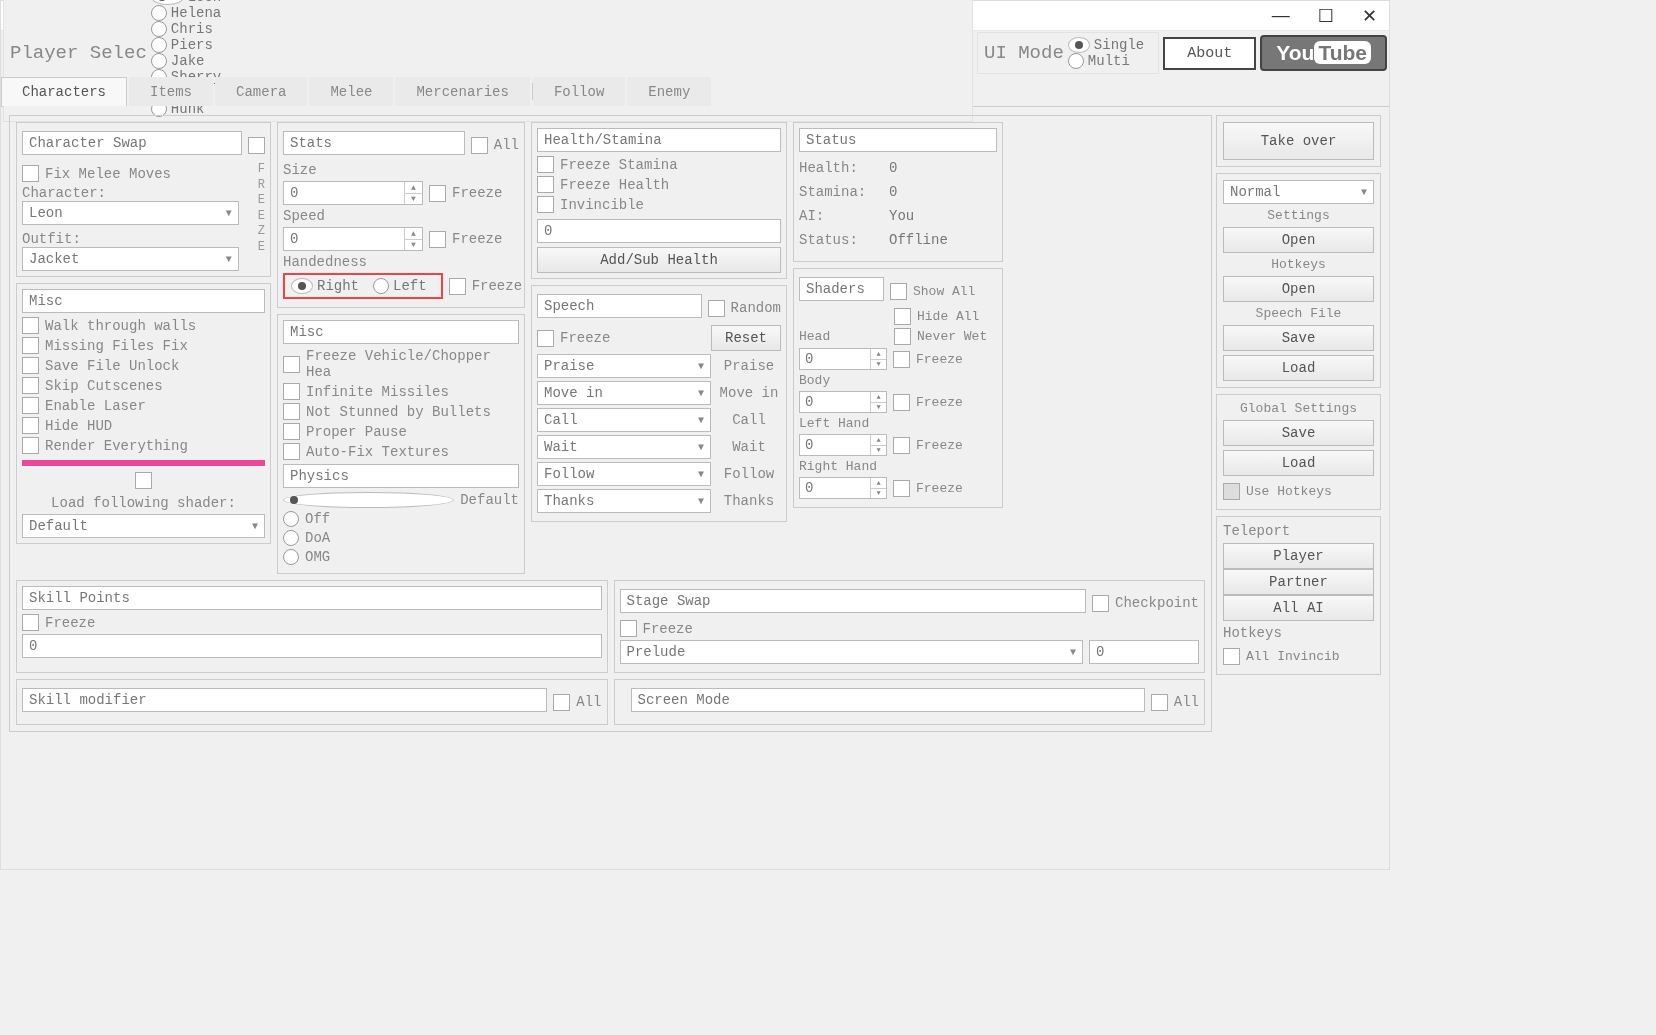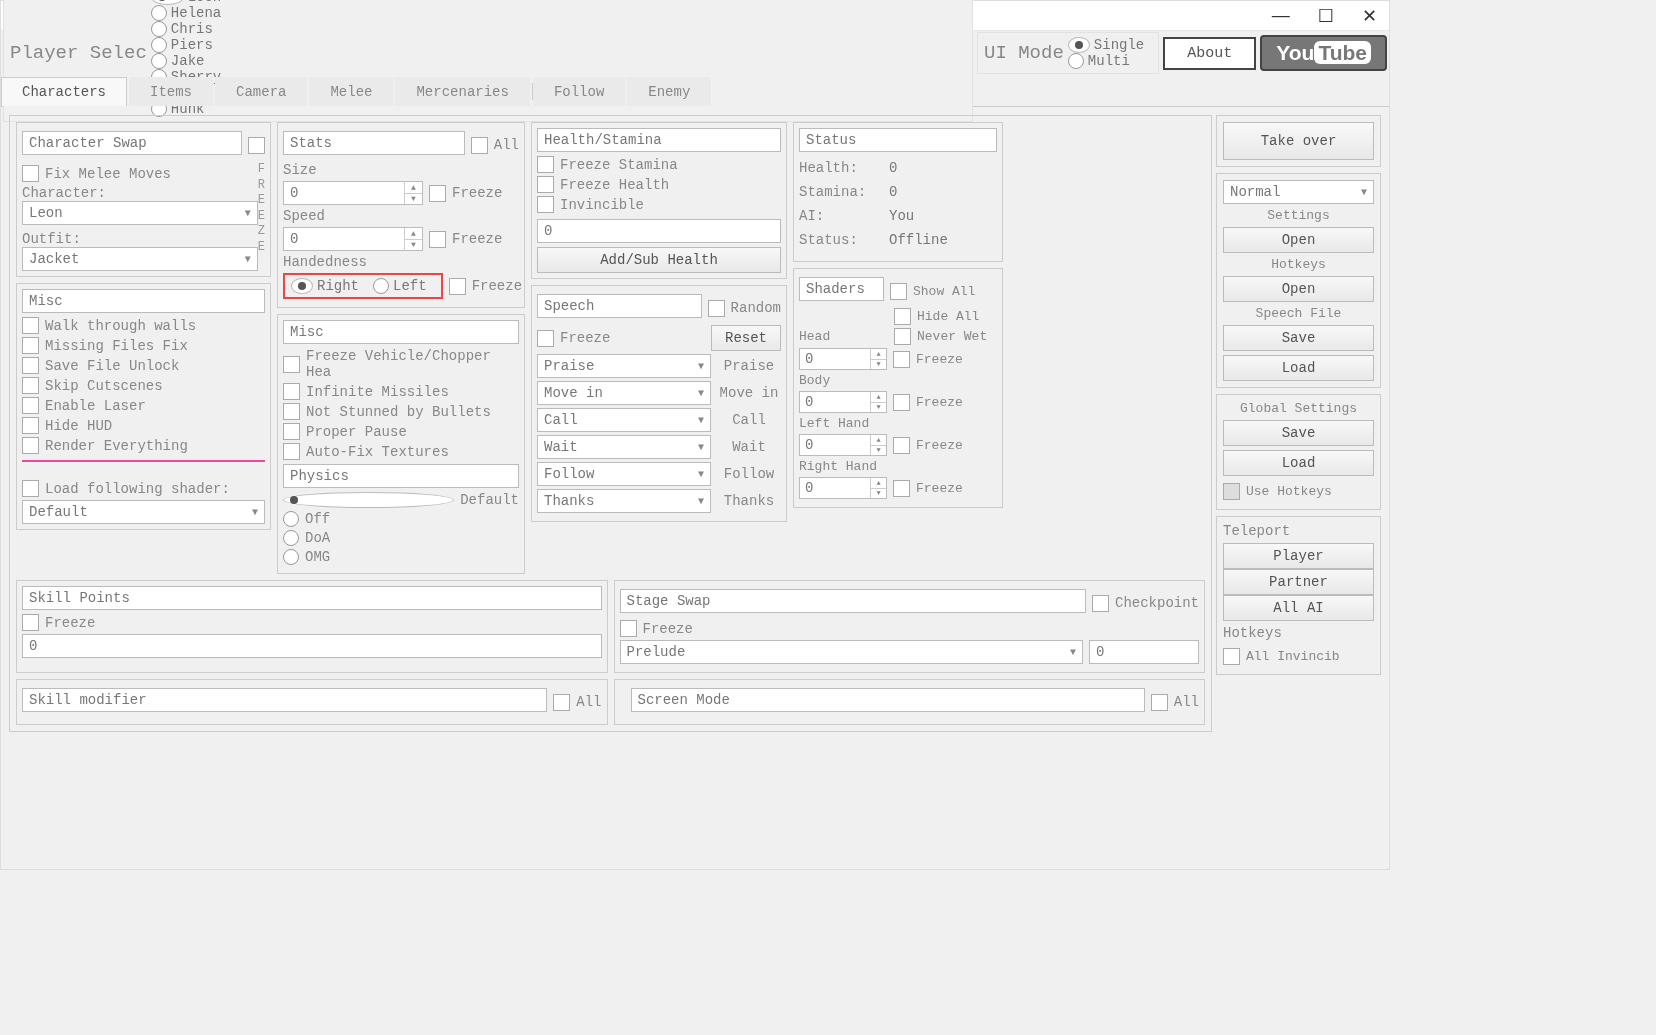--- a/index.html
+++ b/index.html
@@ -152,21 +152,21 @@
     <div class="main-cols">
       <div style="display:flex;flex-direction:column;gap:6px;flex:1;">
         <div style="display:flex;gap:6px;">
 
           <div class="col col1">
             <div class="grp">
               <div class="row">
                 <div class="grp-hdr" style="flex:1;">Character Swap</div>
                 <span class="cb"></span>
               </div>
-              <div style="display:flex;">
+              <div style="display:flex;gap:19px;">
                 <div style="flex:1;">
                   <div class="row">
                       <span class="cb"></span>
                       <span class="lab">Fix Melee Moves</span>
                     </div>
                   <div class="lab">Character:</div>
                   <div class="sel">
                       <span>Leon</span>
                       <span class="tri">▼</span>
                     </div>
@@ -212,21 +212,21 @@
                   </div>
                   <div class="row">
                     <span class="cb"></span>
                     <span class="lab">Hide HUD</span>
                   </div>
                   <div class="row">
                     <span class="cb"></span>
                     <span class="lab">Render Everything</span>
                   </div>
                 </div>
-              <div class="row" style="border-top:2px solid #ec4899;padding-top:18px;margin-top:6px;">
+              <div class="row" style="border-top:6px solid #ec4899;padding-top:6px;margin-top:6px;flex-direction:column;">
                   <span class="cb"></span>
                   <span class="lab">Load following shader:</span>
                 </div>
               <div class="sel">
                   <span>Default</span>
                   <span class="tri">▼</span>
                 </div>
             </div>
           </div>
 

